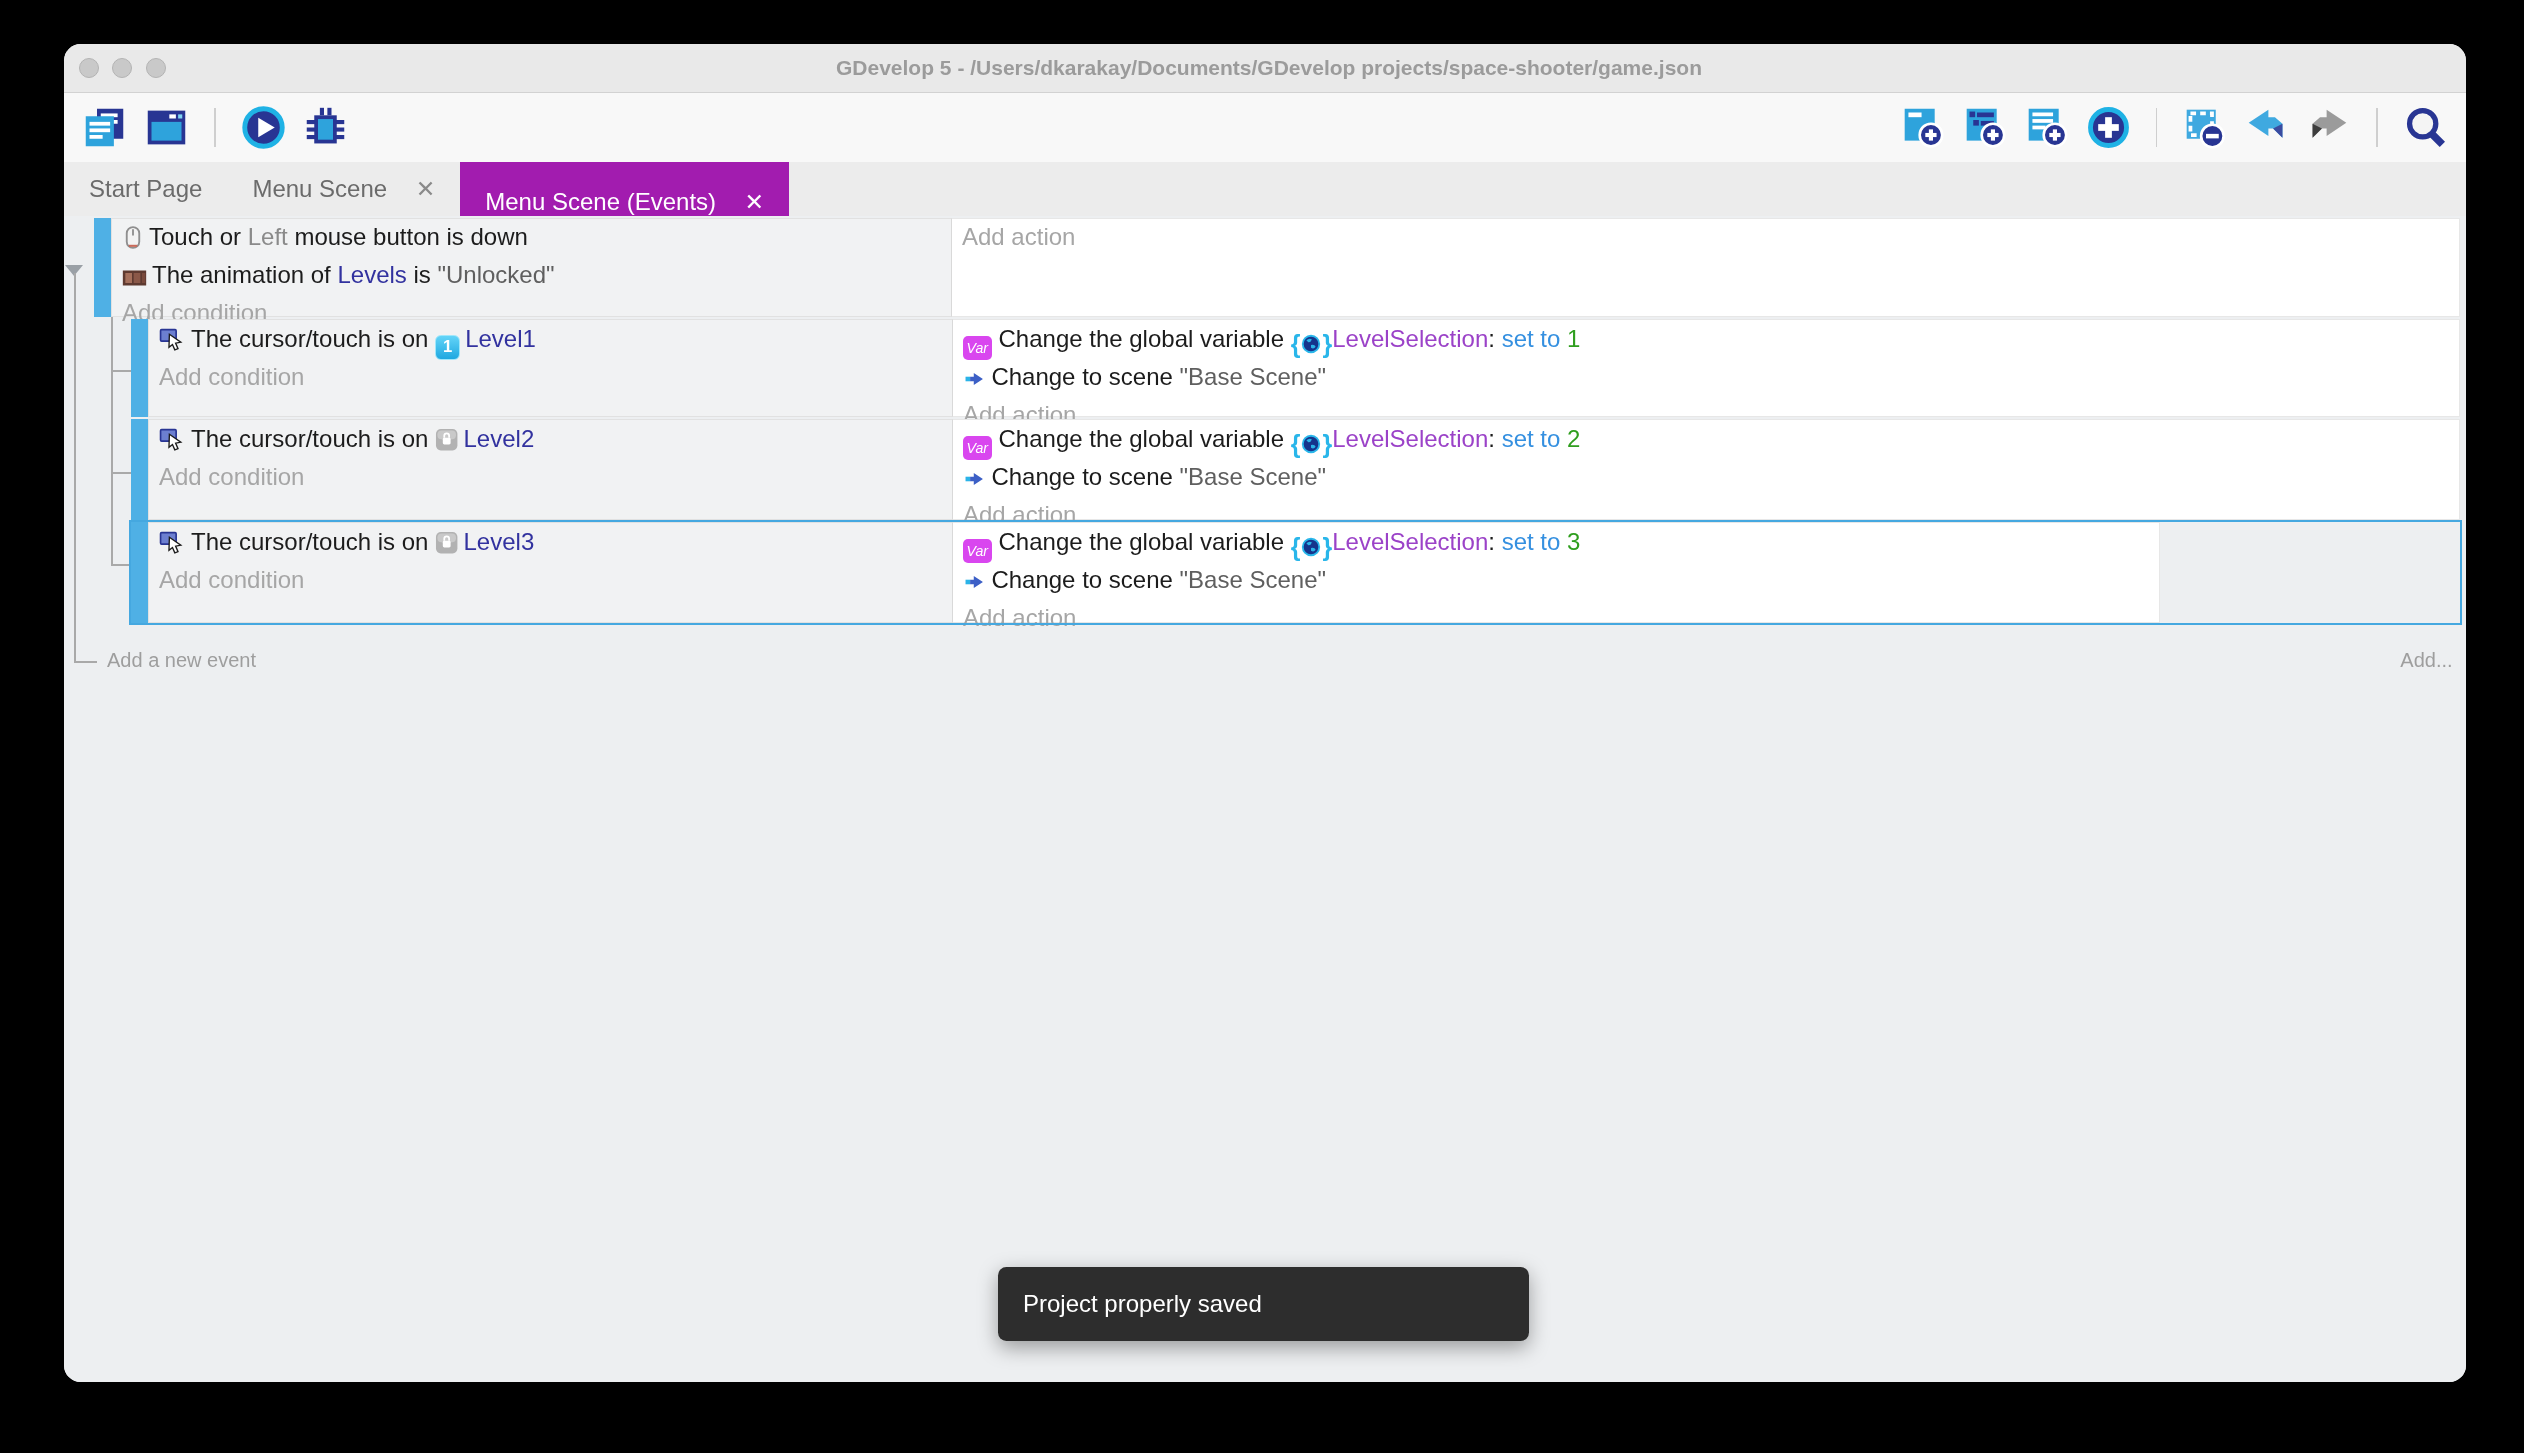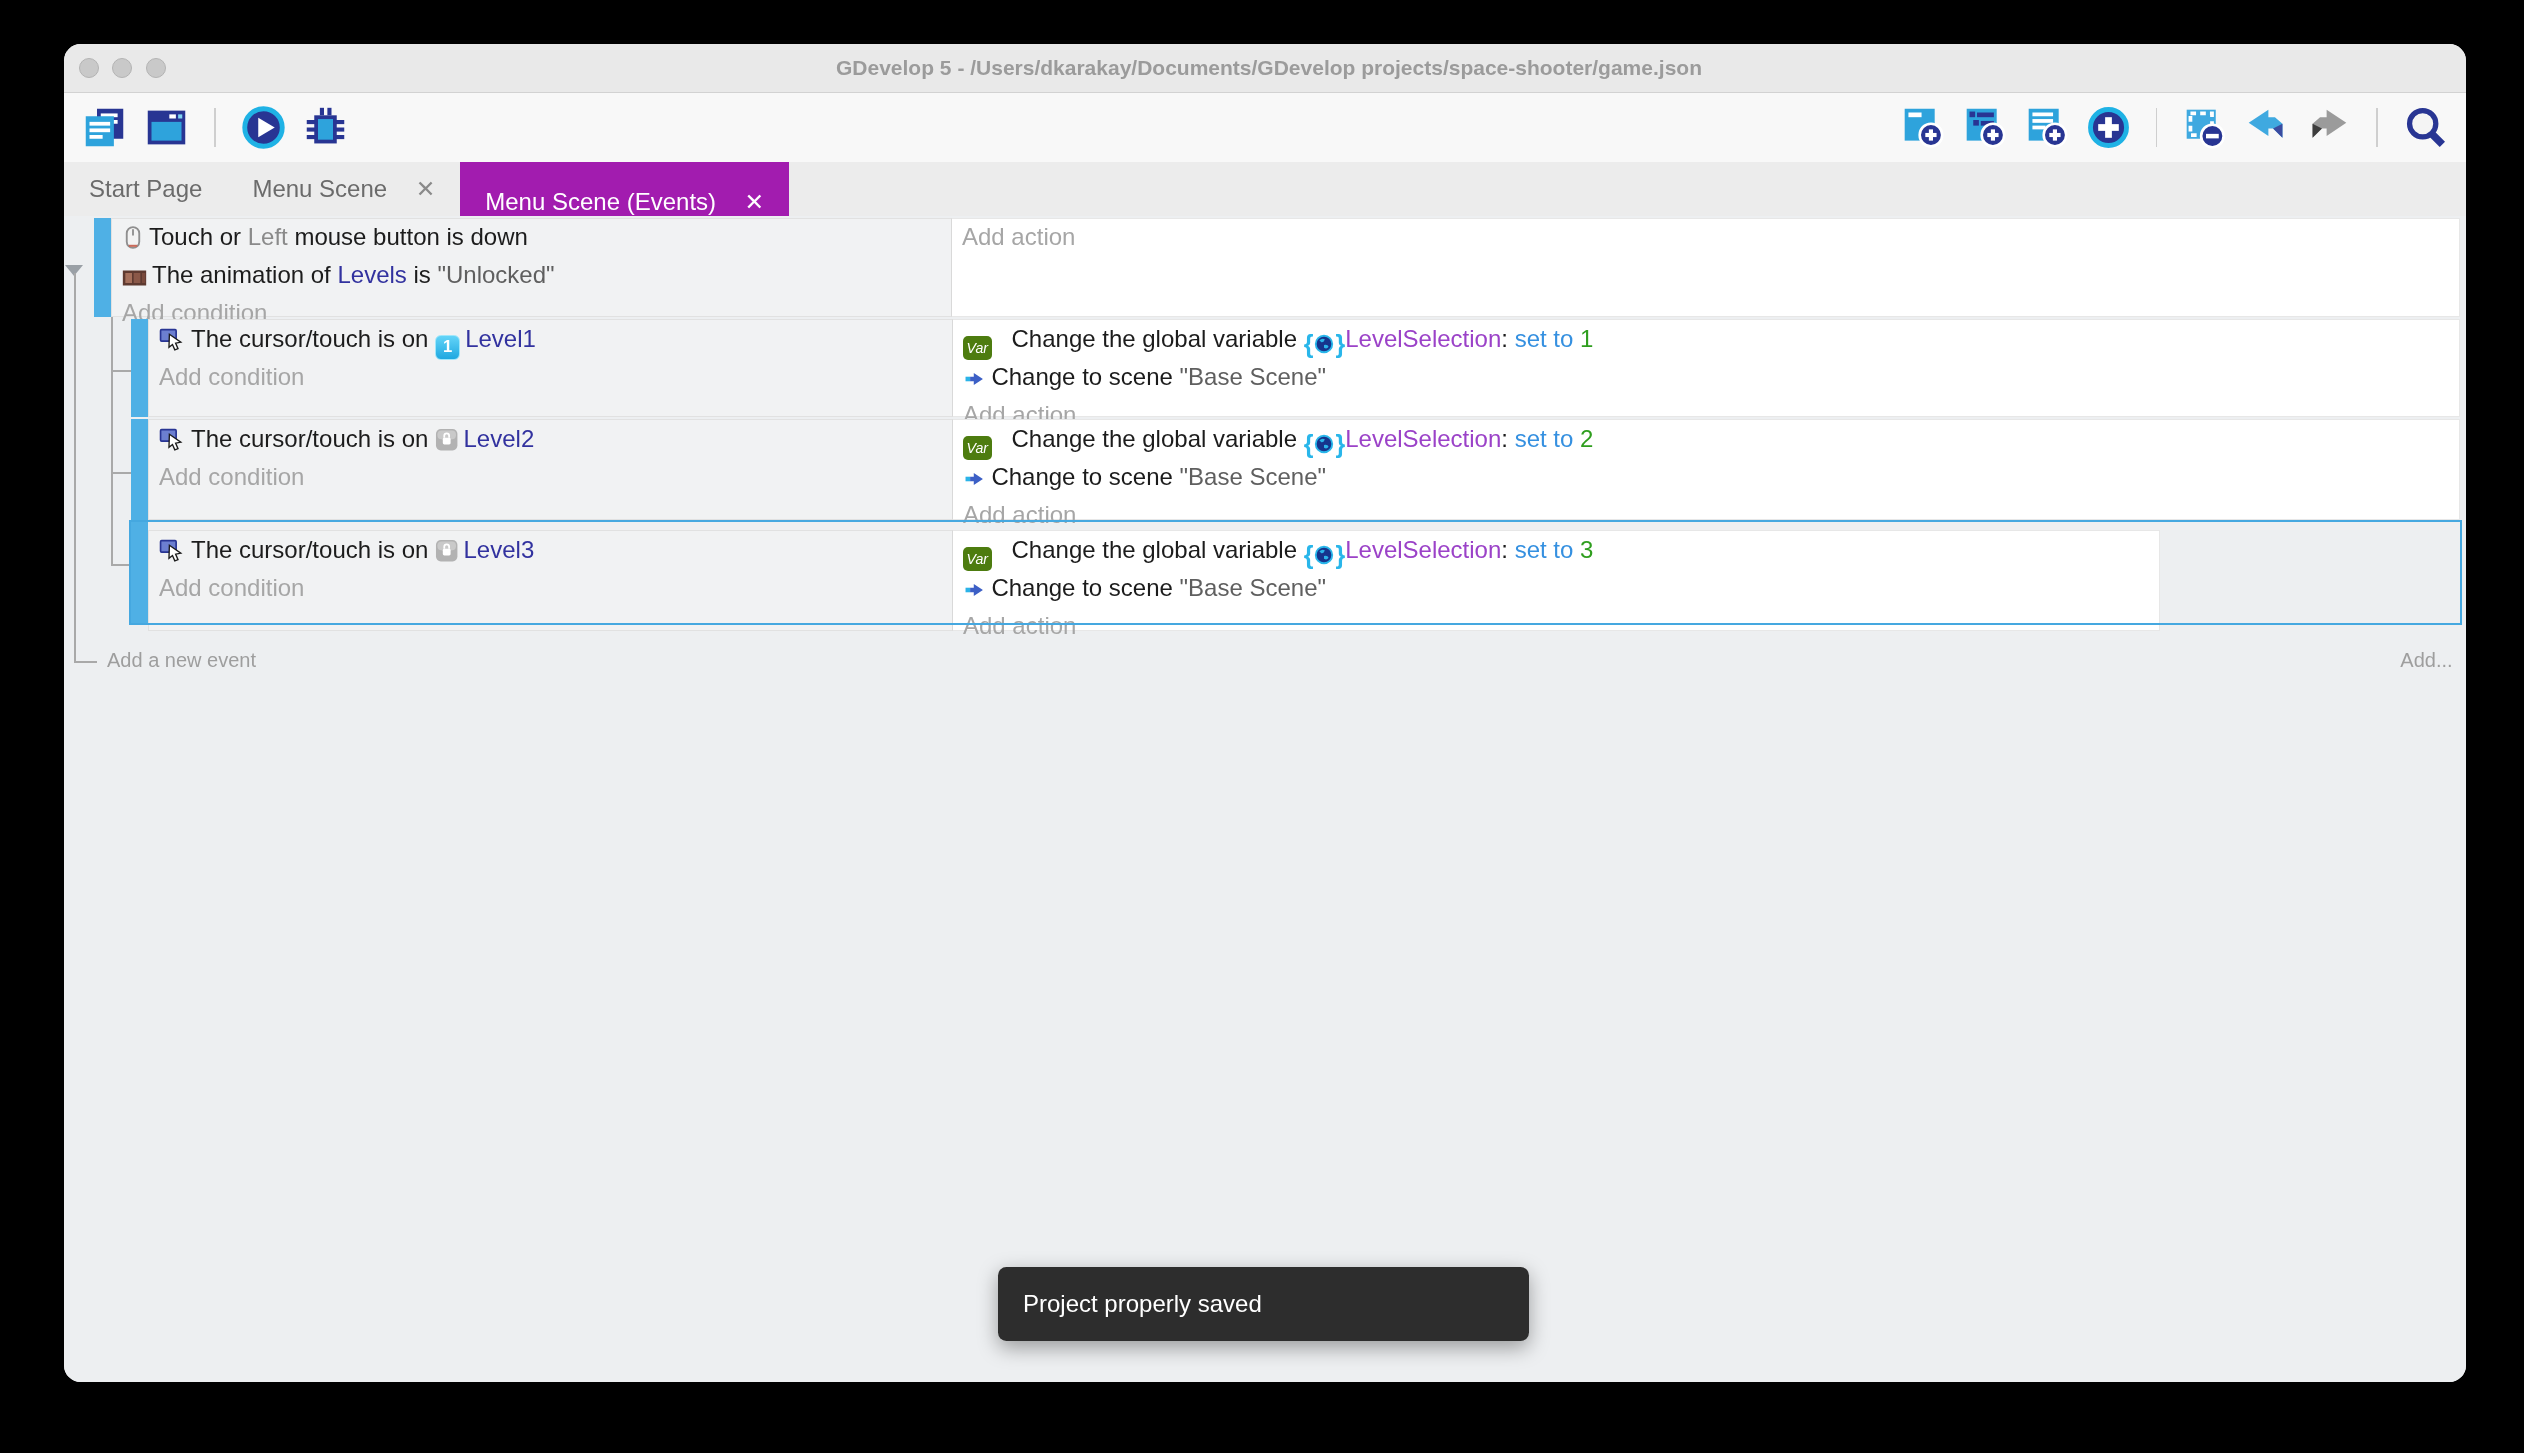--- a/index.html
+++ b/index.html
@@ -58,22 +58,22 @@
   .tri { position:absolute; width:0; height:0; border-left:9.2px solid transparent;
          border-right:9.2px solid transparent; border-top:11px solid #9aa0a6; }
 
   .addnew { position:absolute; font-size:20px; color:#9e9e9e; cursor:pointer; }
 
   .toast { position:absolute; left:934px; top:1051px; width:531px; height:74px;
            background:#2d2d2d; border-radius:8.4px; color:#fff; font-size:24px;
            display:flex; align-items:center; padding-left:25px;
            box-shadow:0 6.7px 20px rgba(0,0,0,.35); }
 
-  .varbadge { display:inline-flex; vertical-align:-5.9px; margin-right:20px; width:28.5px; height:23.4px;
-              background:#4d7c0f; border-radius:5px; color:#fff; font-style:italic;
+  .varbadge { display:inline-flex; vertical-align:-5.9px; margin-right:7px; width:28.5px; height:23.4px;
+              background:#d946ef; border-radius:5px; color:#fff; font-style:italic;
               font-size:14.2px; align-items:center; justify-content:center; }
   .globe { display:inline-flex; vertical-align:-5.9px; align-items:center; }
   .brace { color:#29b6ea; font-size:25px; font-weight:bold; line-height:23.4px; }
 </style>
 </head>
 <body>
 
 <div class="window">
 
   <div class="titlebar">
@@ -312,21 +312,21 @@
           <span class="ic"><svg width="23.4" height="22" viewBox="0 0 24 24">
                 <polygon points="2,9.5 7,9.5 7,14.5 2,14.5" fill="#2bb3e8"></polygon>
                 <polygon points="7,9.5 11,9.5 11,5.5 21,12 11,18.5 11,14.5 7,14.5" fill="#3c5fc6"></polygon>
               </svg></span><span>Change to scene </span><span class="t-str">"Base Scene"</span>
         </div>
         <div class="erow t-add">Add action</div>
       </div>
     </div>
 
     <div class="bar" style="left:67px; top:306px; height:101px;"></div>
-    <div class="block" style="left:84px; top:314px; width:2012px; height:101px;">
+    <div class="block" style="left:84px; top:306px; width:2012px; height:101px;">
       <div class="cond col" style="width:805px;">
         <div class="erow">
           <span class="ic"><svg width="27" height="25" viewBox="0 0 26 24">
                 <rect x="1.5" y="2.5" width="15" height="11" rx="1" fill="#6c7fd0" stroke="#283593" stroke-width="1.6"></rect>
                 <polygon points="10,7 21,14.5 16,15.5 18.3,20.8 15.2,22 13,16.8 9.6,19.6" fill="#fff" stroke="#1c1c1c" stroke-width="1.3"></polygon>
               </svg></span><span>The cursor/touch is on </span><span class="ic"><svg width="23.4" height="23.4" viewBox="0 0 24 24">
                 <rect x="1" y="1" width="22" height="22" rx="5" fill="#b2b2b2"></rect>
                 <rect x="2.5" y="2.5" width="19" height="9" rx="4" fill="#c9c9c9"></rect>
                 <rect x="8" y="10" width="8" height="7" rx="1.5" fill="#fff"></rect>
                 <path d="M9.5 10 v-2 a2.5 2.5 0 0 1 5 0 v2" fill="none" stroke="#fff" stroke-width="1.8"></path>

